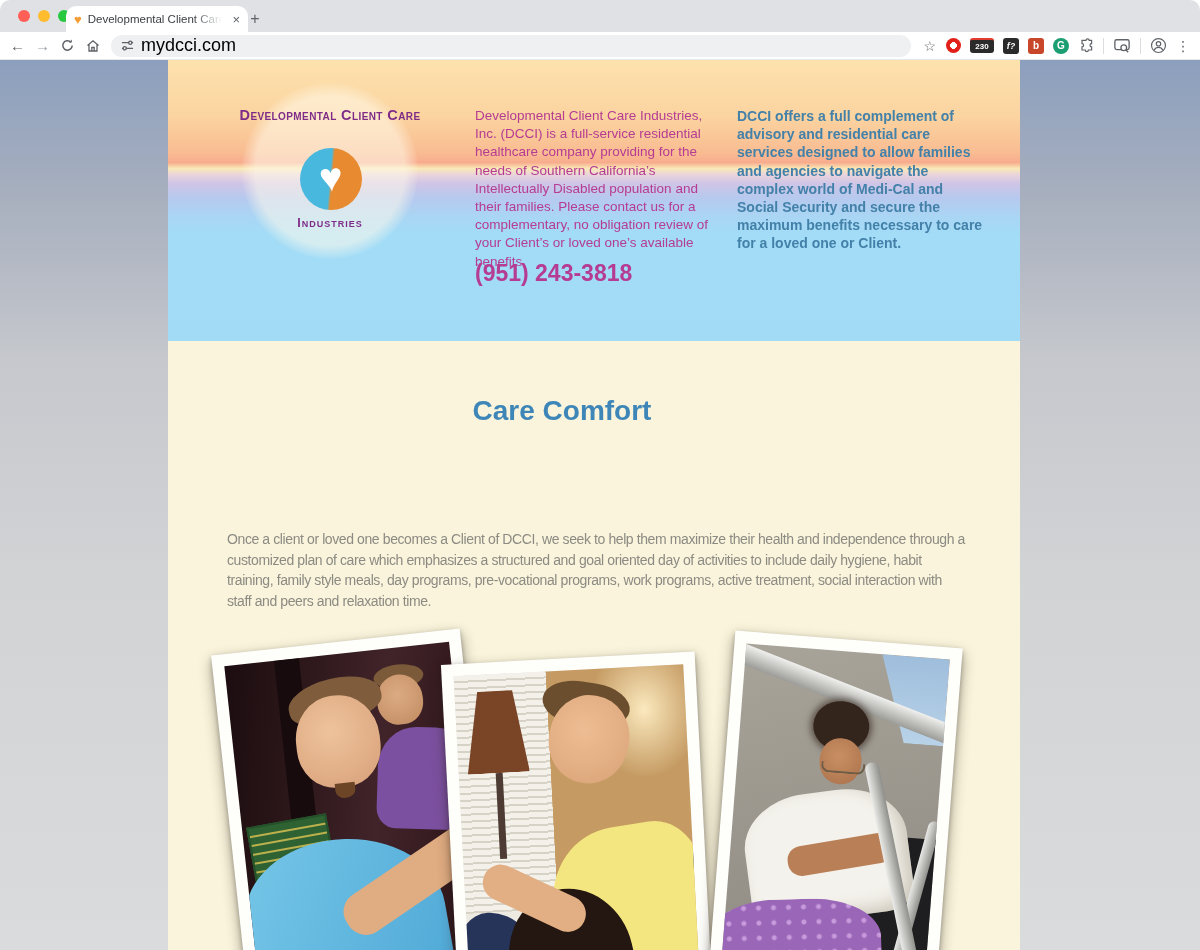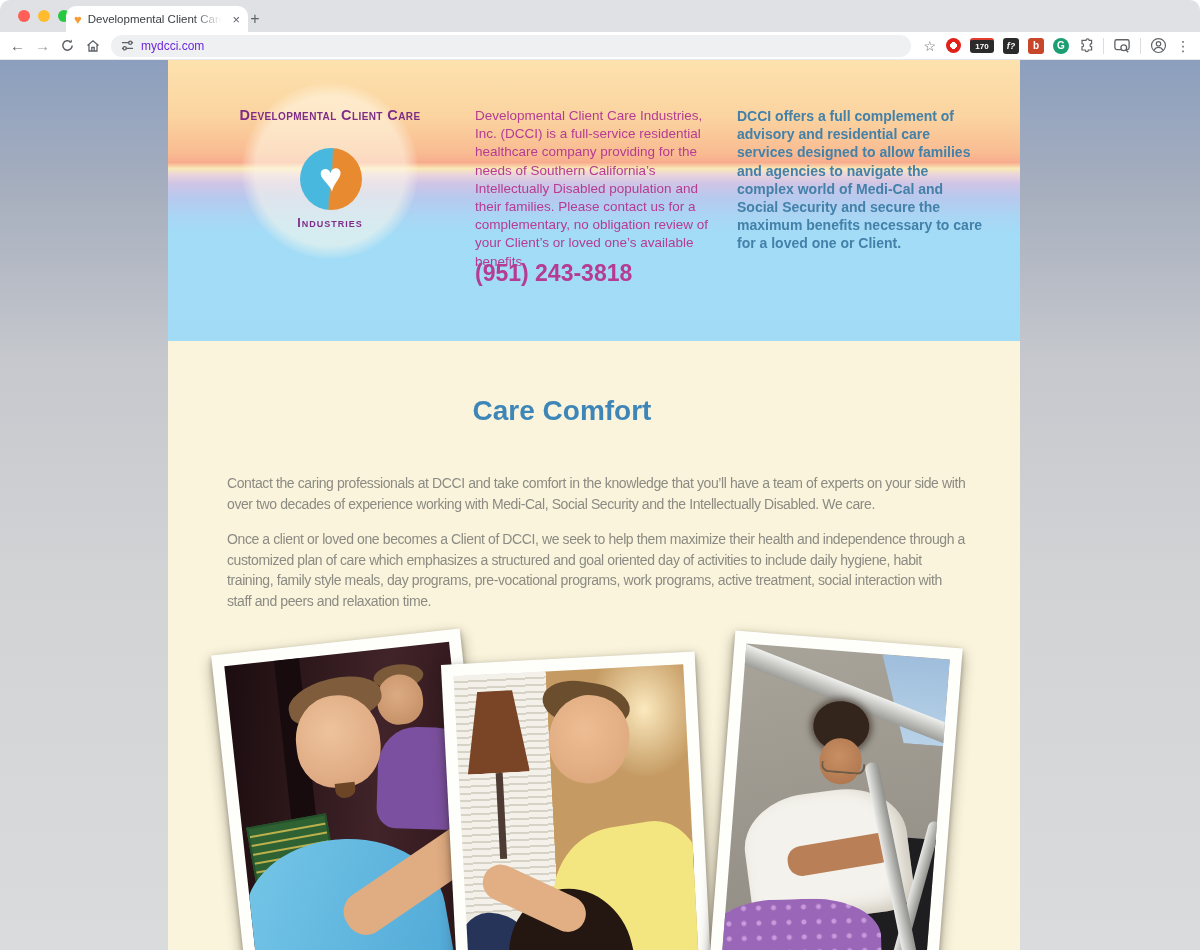--- a/index.html
+++ b/index.html
@@ -19,21 +19,21 @@
     mask-image:linear-gradient(90deg,#000 76%,transparent 97%);}
   .tab-close{font-size:13px;color:#5f6368;cursor:default;}
   .newtab{position:absolute;left:244px;top:8px;font-size:16px;color:#5f6368;width:22px;height:22px;
     text-align:center;line-height:21px;border-radius:50%;}
   .toolbar{height:27px;background:#fff;border-bottom:1px solid #e6e7ea;display:flex;
     align-items:center;padding:0 10px;gap:10px;}
   .navico{font-size:15px;color:#5f6368;line-height:1;}
   .navico.fwd{color:#9aa0a6}
   .omnibox{flex:1;height:22px;background:#eef0f2;border-radius:12px;display:flex;
     align-items:center;padding:0 10px;gap:7px;min-width:0;}
-  .omni-url{font-size:12px;color:#6d28d9;}
+  .omni-url{font-size:18px;color:#000000;}
   .star{font-size:14px;color:#5f6368;margin-left:2px;}
   .exts{display:flex;align-items:center;gap:9px;}
   .ext-opera{width:15px;height:15px;border-radius:50%;background:radial-gradient(circle,#fff 0 30%,#e2201a 31%);}
   .ext-badge{min-width:20px;height:13px;background:#2b2b2b;border-radius:3px;color:#fff;
     font-size:8px;font-weight:bold;text-align:center;line-height:13px;border-top:2px solid #e23b30;padding:0 2px;}
   .ext-dark{width:16px;height:16px;background:#2b2b2b;border-radius:3px;color:#fff;
     font-size:9px;font-style:italic;font-weight:bold;text-align:center;line-height:16px;}
   .ext-orange{width:16px;height:16px;background:#c8472b;border-radius:3px;color:#fff;
     font-size:10px;font-weight:bold;text-align:center;line-height:16px;}
   .ext-green{width:16px;height:16px;background:#1b9e71;border-radius:50%;color:#fff;
@@ -177,21 +177,21 @@
       <svg class="svgico" width="13" height="13" viewBox="0 0 14 14">
         <path d="M1 4h8M11 4h2M1 10h2M5 10h8" stroke="#5f6368" stroke-width="1.4"></path>
         <circle cx="10" cy="4" r="1.8" fill="none" stroke="#5f6368" stroke-width="1.3"></circle>
         <circle cx="4" cy="10" r="1.8" fill="none" stroke="#5f6368" stroke-width="1.3"></circle>
       </svg>
       <span class="omni-url">mydcci.com</span>
     </div>
     <span class="star">☆</span>
     <div class="exts">
       <div class="ext-opera"></div>
-      <div class="ext-badge">170</div>
+      <div class="ext-badge">230</div>
       <div class="ext-dark">f?</div>
       <div class="ext-orange">b</div>
       <div class="ext-green">G</div>
       <svg class="svgico" width="16" height="16" viewBox="0 0 20 20">
         <path d="M7 3h3a2 2 0 1 1 4 0h3v4a2 2 0 1 0 0 4v4h-4a2 2 0 1 1-4 0H5v-4a2 2 0 1 0 0-4V3z" fill="none" stroke="#5f6368" stroke-width="1.5"></path>
       </svg>
       <div class="sep"></div>
       <svg class="svgico" width="18" height="16" viewBox="0 0 20 18">
         <rect x="2" y="2" width="16" height="11" rx="2" fill="none" stroke="#5f6368" stroke-width="1.5"></rect>
         <circle cx="12" cy="11" r="3.2" fill="#fff" stroke="#5f6368" stroke-width="1.5"></circle>
@@ -217,21 +217,20 @@
           <span>♥</span>
         </div>
         <div class="logo-line2">Industries</div>
         <div class="hero-left">Developmental Client Care Industries, Inc. (DCCI) is a full-service residential healthcare company providing for the needs of Southern California’s Intellectually Disabled population and their families. Please contact us for a complementary, no obligation review of your Client’s or loved one’s available benefits.</div>
         <div class="hero-phone">(951) 243-3818</div>
         <div class="hero-right">DCCI offers a full complement of advisory and residential care services designed to allow families and agencies to navigate the complex world of Medi-Cal and Social Security and secure the maximum benefits necessary to care for a loved one or Client.</div>
       </div>
 
       <div class="comfort">
         <div class="comfort-title">Care Comfort</div>
-        <div class="body-p p1">Contact the caring professionals at DCCI and take comfort in the knowledge that you’ll have a team of experts on your side with over two decades of experience working with Medi-Cal, Social Security and the Intellectually Disabled. We care.</div>
         <div class="body-p p2">Once a client or loved one becomes a Client of DCCI, we seek to help them maximize their health and independence through a customized plan of care which emphasizes a structured and goal oriented day of activities to include daily hygiene, habit training, family style meals, day programs, pre-vocational programs, work programs, active treatment, social interaction with staff and peers and relaxation time.</div>
 
         <div class="polaroid" id="ph1">
           <div class="photo">
             <div class="abs p1-pillar"></div>
             <div class="abs p1-sign"></div>
             <div class="abs p1-friend-hair"></div>
             <div class="abs p1-friend-head"></div>
             <div class="abs p1-friend-shirt"></div>
             <div class="abs p1-hair"></div>

